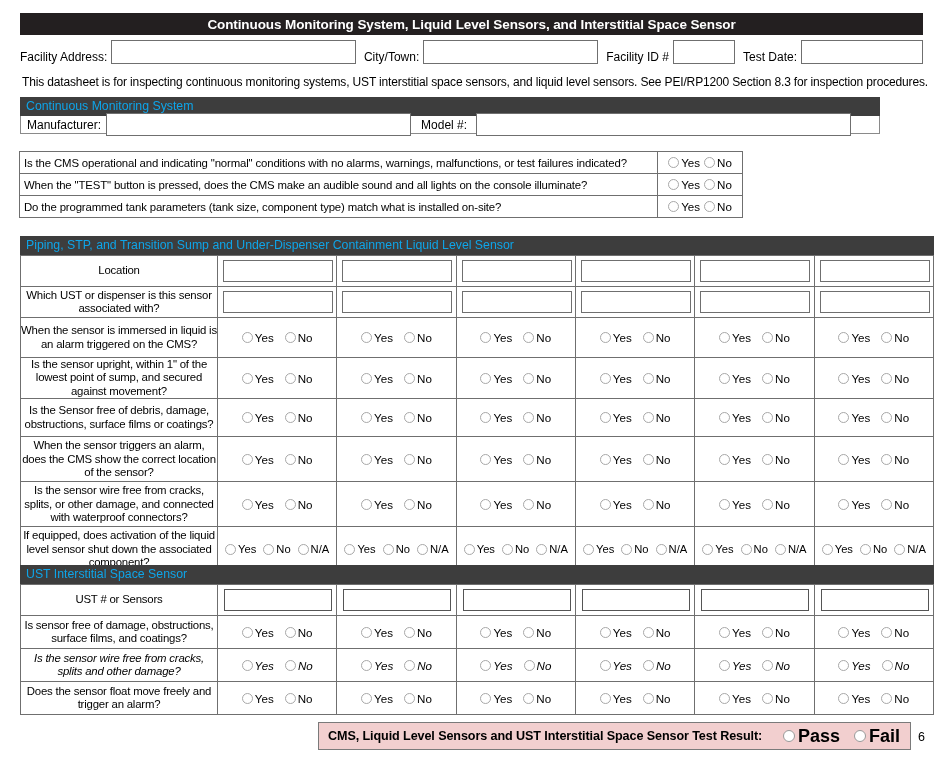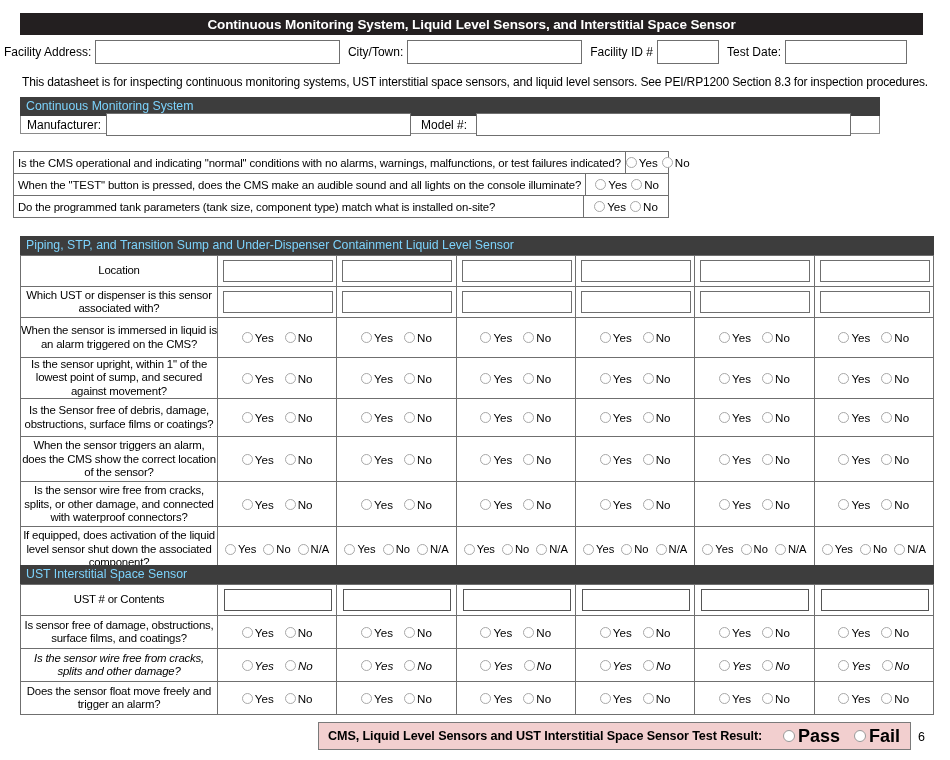--- a/index.html
+++ b/index.html
@@ -38,26 +38,26 @@
     letter-spacing: -0.1px;
     display: flex;
     align-items: center;
     justify-content: center;
     text-align: center;
   }
 
   
   .facility-row {
     position: absolute;
-    left: 4px;
+    left: 20px;
     top: 39px;
     width: 903px;
     height: 25px;
     display: flex;
-    align-items: center;
+    align-items: flex-end;
     gap: 0px;
   }
   .fld-label {
     font-size: 12px;
     white-space: nowrap;
     padding-right: 4px;
   }
   .txtbox {
     border: 1px solid #6f6f6f;
     background: #ffffff;
@@ -76,21 +76,21 @@
     top: 75px;
     width: 905px;
     font-size: 12px;
     letter-spacing: -0.15px;
     white-space: nowrap;
   }
 
   
   .sec-banner {
     background: #3d3d3d;
-    color: #7dd3fc;
+    color: #0ea5e9;
     font-size: 12.3px;
     height: 19px;
     line-height: 19px;
     padding-left: 6px;
     box-sizing: border-box;
   }
 
   
   .cms-block {
     position: absolute;
@@ -108,23 +108,23 @@
     box-sizing: border-box;
     padding: 0 3px;
     background: #fff;
   }
   .cms-mfr .fld-label { font-size: 12px; padding: 0 5px 0 3px; }
   .mfr-box { width: 305px; height: 23px; border: 1px solid #6f6f6f; box-sizing: border-box; }
   .model-box { width: 375px; height: 23px; border: 1px solid #6f6f6f; box-sizing: border-box; margin-left: 4px;}
 
   .cms-qrows {
     position: absolute;
-    left: 13px;
+    left: 19px;
     top: 151px;
-    width: 656px;
+    width: 724px;
     border: 1px solid #6f6f6f;
     border-bottom: none;
     box-sizing: border-box;
     text-align: center;
   }
   .cms-qrow {
     display: flex;
     border-bottom: 1px solid #6f6f6f;
     height: 22px;
     box-sizing: border-box;
@@ -864,21 +864,21 @@
       </tr>
     </tbody>
       </table>
   </div>
 
   <div class="ust-block">
     <div class="sec-banner ust-banner">UST Interstitial Space Sensor</div>
     <table class="grid2">
       <tbody>
           <tr style="height:28px;">
-        <td class="qlabel2">UST # or Contents</td>
+        <td class="qlabel2">UST # or Sensors</td>
         <td class="ansbox"><input class="inbox2" style="width: 108px;" type="text" value=""></td>
         <td class="ansbox"><input class="inbox2" style="width: 108px;" type="text" value=""></td>
         <td class="ansbox"><input class="inbox2" style="width: 108px;" type="text" value=""></td>
         <td class="ansbox"><input class="inbox2" style="width: 108px;" type="text" value=""></td>
         <td class="ansbox"><input class="inbox2" style="width: 108px;" type="text" value=""></td>
         <td class="ansbox"><input class="inbox2" style="width: 108px;" type="text" value=""></td>
       </tr>
       <tr style="height:33px;">
         <td class="qlabel2">Is sensor free of damage, obstructions, surface films, and coatings?</td>
         <td class="ansbox">

